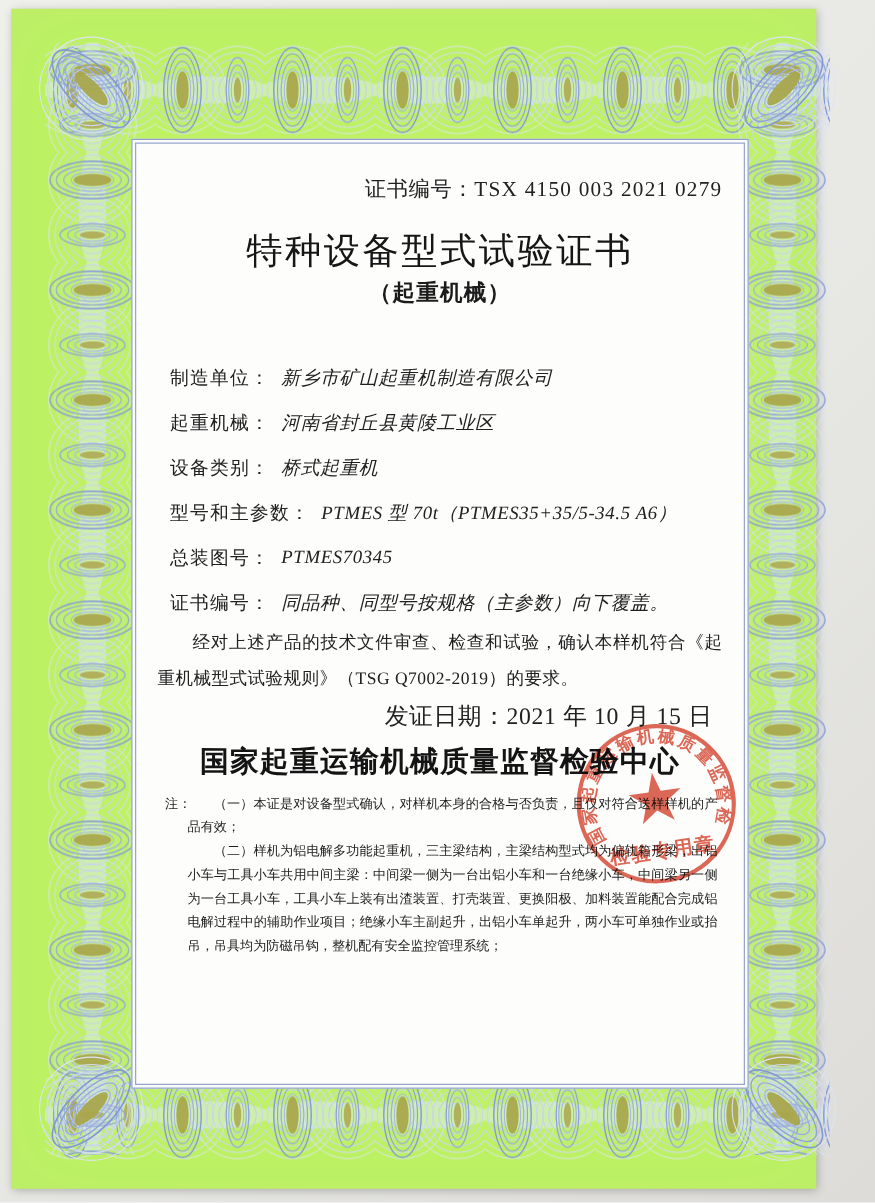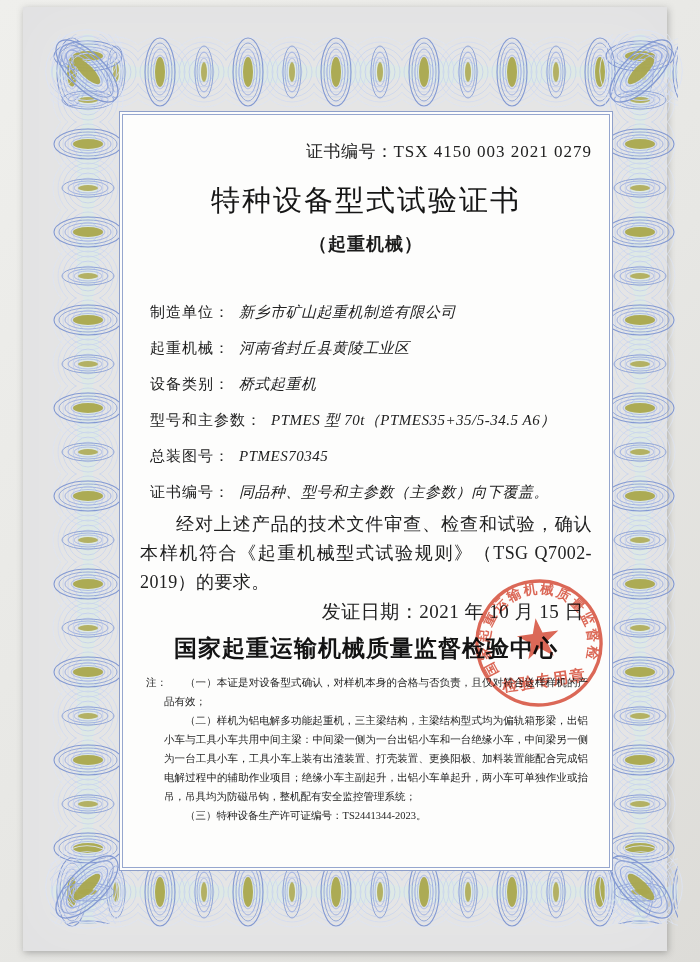--- a/index.html
+++ b/index.html
@@ -6,22 +6,22 @@
   * { margin:0; padding:0; box-sizing:border-box; }
   html,body { width:700px; height:962px; }
   body {
     position:relative;
     font-family:"Liberation Serif","DejaVu Serif",serif;
     background:linear-gradient(135deg,#efefec 0%,#e7e7e4 55%,#dddcd8 100%);
     color:#212121;
     overflow:hidden;
   }
   .paper {
-    position:absolute; left:23px; top:7px; width:644px; height:944px;
-    background:#e5e5e5;
+    position:absolute; left:9px; top:7px; width:644px; height:944px;
+    background:#bef264;
     box-shadow:1px 2px 7px rgba(60,60,60,.35), inset 0 0 60px rgba(120,140,180,.04);
   }
   .border-art { position:absolute; left:0; top:0; }
   
   .content {
     position:absolute; left:96px; top:104px; width:494px; height:760px;
     background:#fdfdfc;
     border:1px solid #8fa0ca;
   }
   .content::after {
@@ -31,31 +31,31 @@
   .content-inner { position:relative; height:100%; padding:20px 18px 0; }
 
   .cert-line { text-align:right; font-size:17px; margin:8px 2px 0 0; letter-spacing:.5px; white-space:nowrap; }
   .cert-line .cert-no { letter-spacing:1px; }
 
   .doc-title {
     margin-top:18px; text-align:center;
     font-size:29px; font-weight:normal; letter-spacing:2px; color:#161616;
   }
   .doc-subtitle {
-    margin-top:11px; text-align:center;
+    margin-top:1px; text-align:center;
     font-size:18px; font-weight:bold; letter-spacing:1px; color:#1b1b1b;
   }
 
   .fields { margin:38px 0 0 12px; }
   .field-row { height:36px; display:flex; align-items:center; font-size:15px; white-space:nowrap;text-align:center; }
   .field-label { letter-spacing:1px; }
   .field-value { margin-left:9px; letter-spacing:.5px;font-style:italic; }
 
   .statement {
-    margin:0 2px 0 2px; font-size:18px; line-height:29px;
+    margin:0 2px 0 2px; font-size:14px; line-height:29px;
     text-indent:2em; letter-spacing:.4px; text-align:justify;
   }
   .date-line { text-align:right; font-size:19px; margin:2px 10px 0 0; letter-spacing:.5px; }
   .authority {
     margin-top:8px; text-align:center;
     font-size:23px; font-weight:bold; letter-spacing:1px; color:#141414;
   }
 
   .notes { position:relative; margin-top:9px; padding:0 6px 0 26px; font-size:10.5px; line-height:19px; color:#1d1d1d; }
   .notes-label { position:absolute; left:8px; top:0; }
@@ -166,37 +166,36 @@
         <div class="field-row">
           <span class="field-label">型号和主参数：</span>
           <span class="field-value">PTMES 型 70t（PTMES35+35/5-34.5 A6）</span>
         </div>
         <div class="field-row">
           <span class="field-label">总装图号：</span>
           <span class="field-value">PTMES70345</span>
         </div>
         <div class="field-row">
           <span class="field-label">证书编号：</span>
-          <span class="field-value">同品种、型号和主参数（主参数）向下覆盖。</span>
+          <span class="field-value">同品种、同型号按规格（主参数）向下覆盖。</span>
         </div>
       </div>
 
       <p class="statement">经对上述产品的技术文件审查、检查和试验，确认本样机符合《起重机械型式试验规则》（TSG Q7002-2019）的要求。</p>
 
       <div class="date-line">
         <span>发证日期：</span><span>2021 年 10 月 15 日</span>
       </div>
 
       <div class="authority">国家起重运输机械质量监督检验中心</div>
 
       <div class="notes">
         <span class="notes-label">注：</span>
         <p class="note-item">（一）本证是对设备型式确认，对样机本身的合格与否负责，且仅对符合送样样机的产品有效；</p>
         <p class="note-item">（二）样机为铝电解多功能起重机，三主梁结构，主梁结构型式均为偏轨箱形梁，出铝小车与工具小车共用中间主梁：中间梁一侧为一台出铝小车和一台绝缘小车，中间梁另一侧为一台工具小车，工具小车上装有出渣装置、打壳装置、更换阳极、加料装置能配合完成铝电解过程中的辅助作业项目；绝缘小车主副起升，出铝小车单起升，两小车可单独作业或抬吊，吊具均为防磁吊钩，整机配有安全监控管理系统；</p>
-        <p class="note-item">（三）特种设备生产许可证编号：TS2441344-2023。</p>
       </div>
 
     </div>
   </div>
 
   <svg class="seal-svg" viewBox="-73 -73 146 146" aria-hidden="true">
     <g transform="rotate(-8)">
       <circle r="62" fill="none" stroke-width="3.4" stroke="#d8503c"></circle>
       <path id="sealTextArc" d="M -44,24 A 50,50 0 1 1 44,24" fill="none"></path>
       <text font-size="13.5" font-weight="bold" letter-spacing="1" font-family="Liberation Serif, DejaVu Serif, serif" fill="#d8503c">

